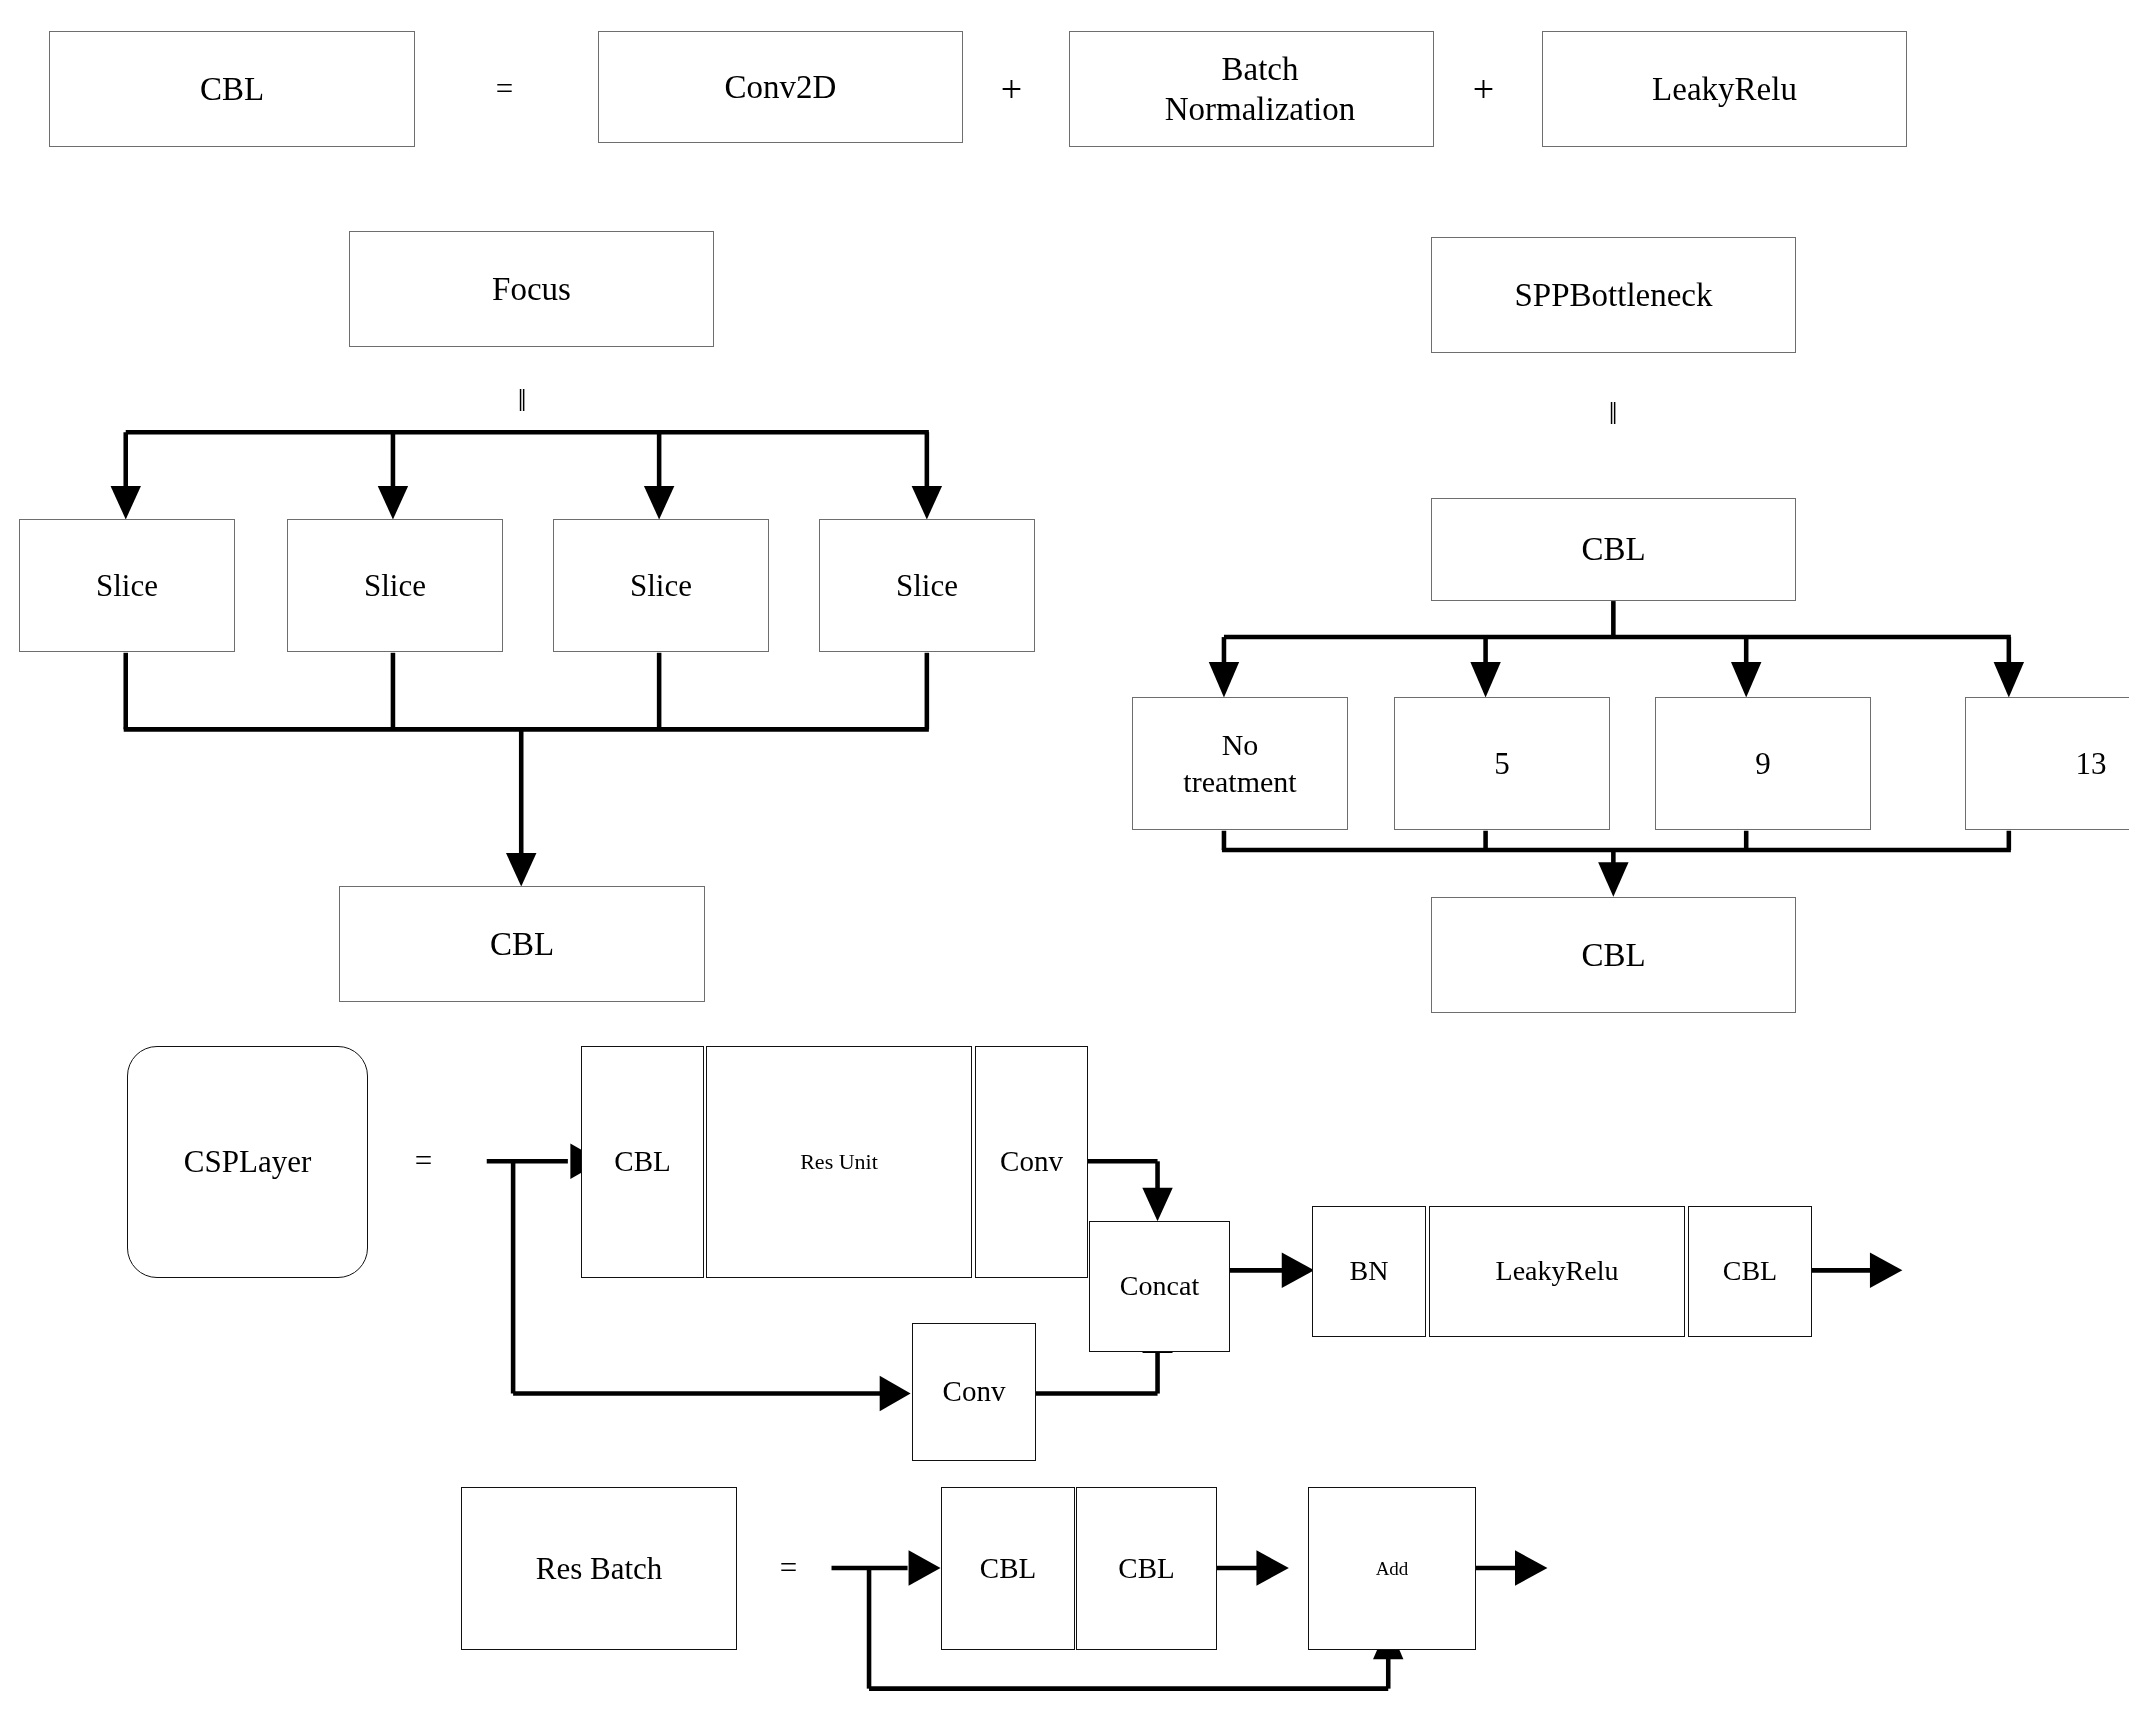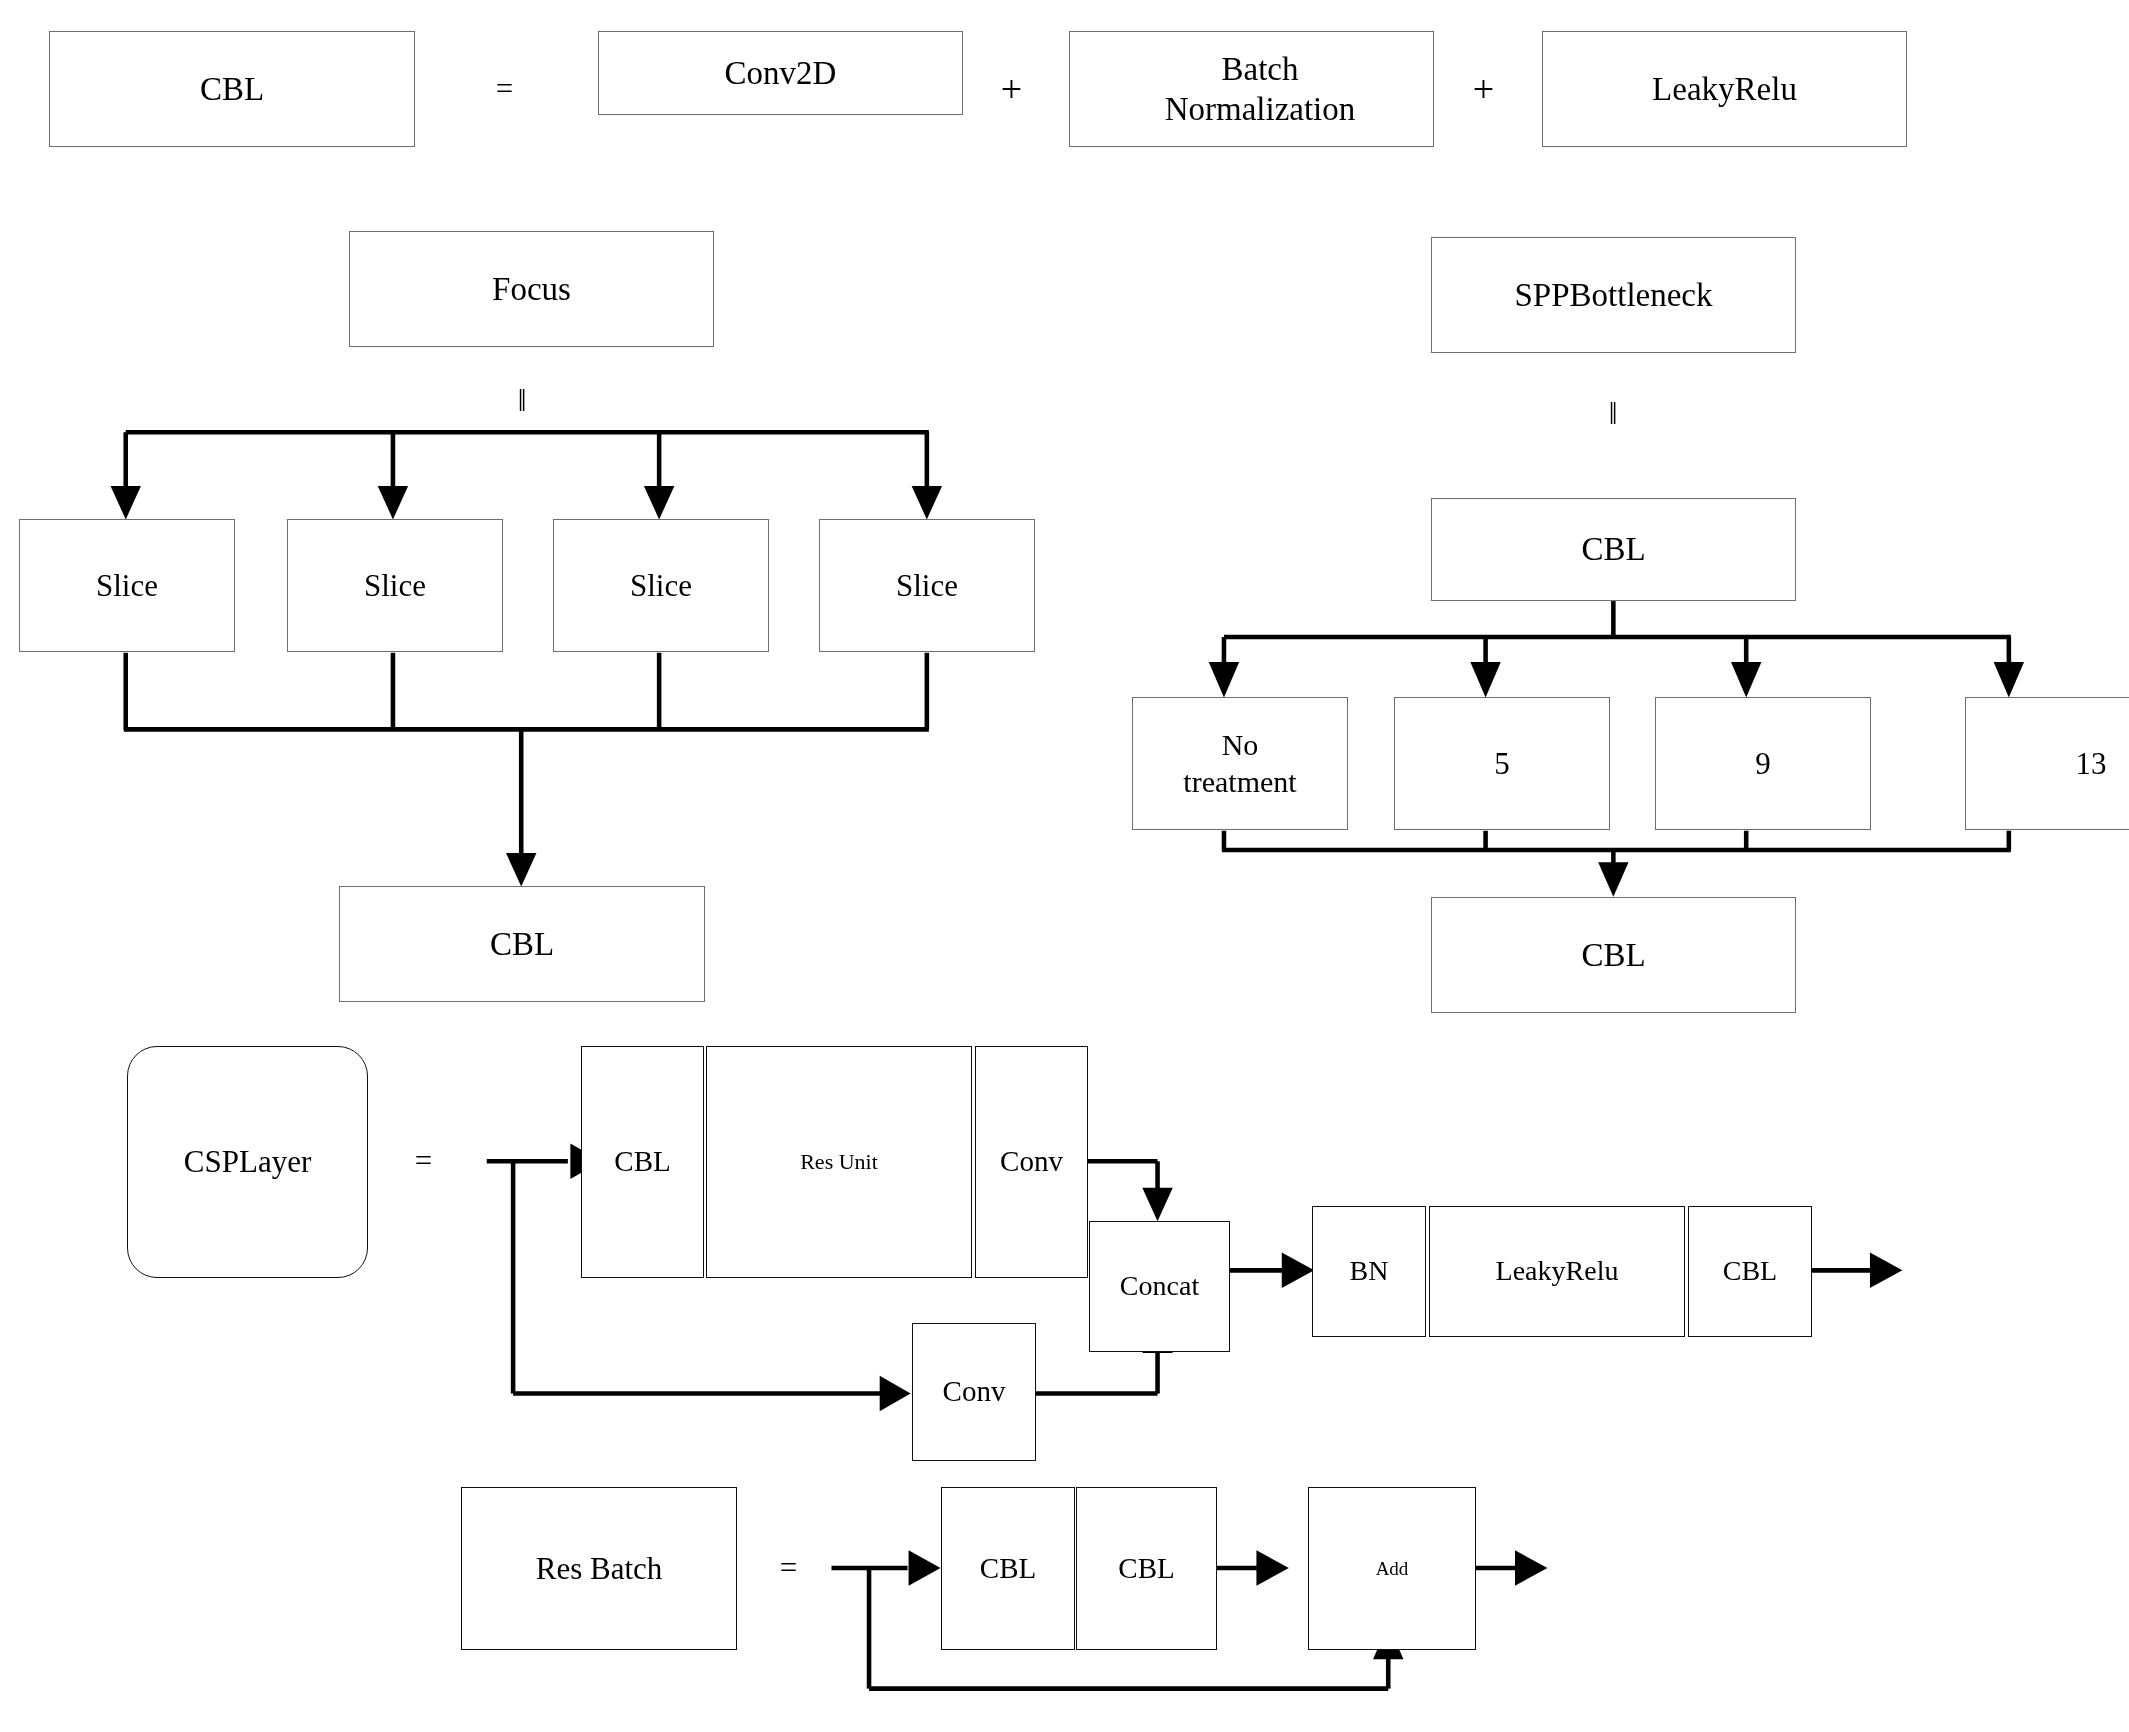--- a/index.html
+++ b/index.html
@@ -183,21 +183,21 @@
   </svg>
 
   <div class="node" style="left:49px; top:31px; width:366px; height:116px; font-size:33px;">
     <span>CBL</span>
   </div>
 
   <div class="op eqsign" style="left:487px; top:71px; width:35px; height:35px;">
     <span>=</span>
   </div>
 
-  <div class="node" style="left:598px; top:31px; width:365px; height:84px; font-size:33px;">
+  <div class="node" style="left:598px; top:31px; width:365px; height:112px; font-size:33px;">
     <span>Conv2D</span>
   </div>
 
   <div class="op plus" style="left:991px; top:68px; width:41px; height:41px;">
     <span>+</span>
   </div>
 
   <div class="node" style="left:1069px; top:31px; width:365px; height:116px; font-size:33px; flex-direction:column;padding-left:17px;">
     <span>Batch</span>
     <span>Normalization</span>

